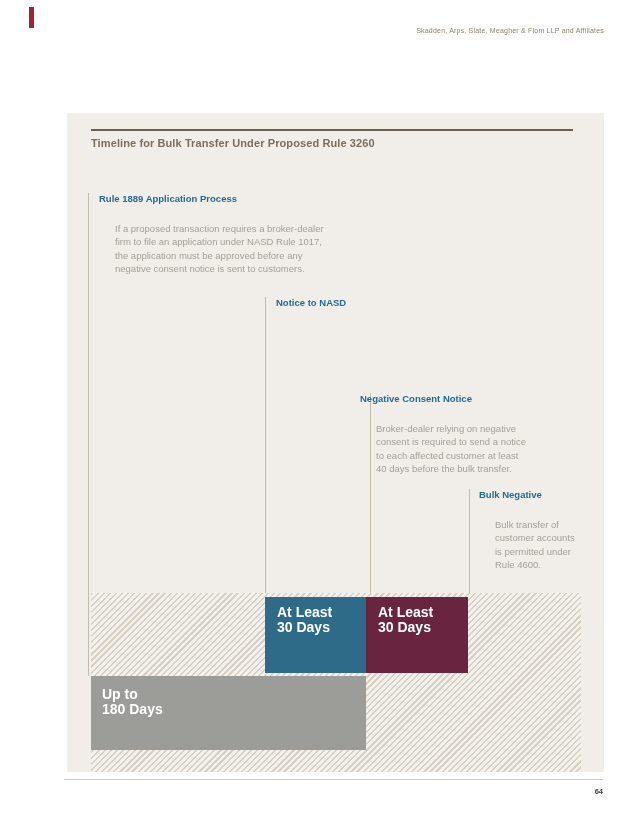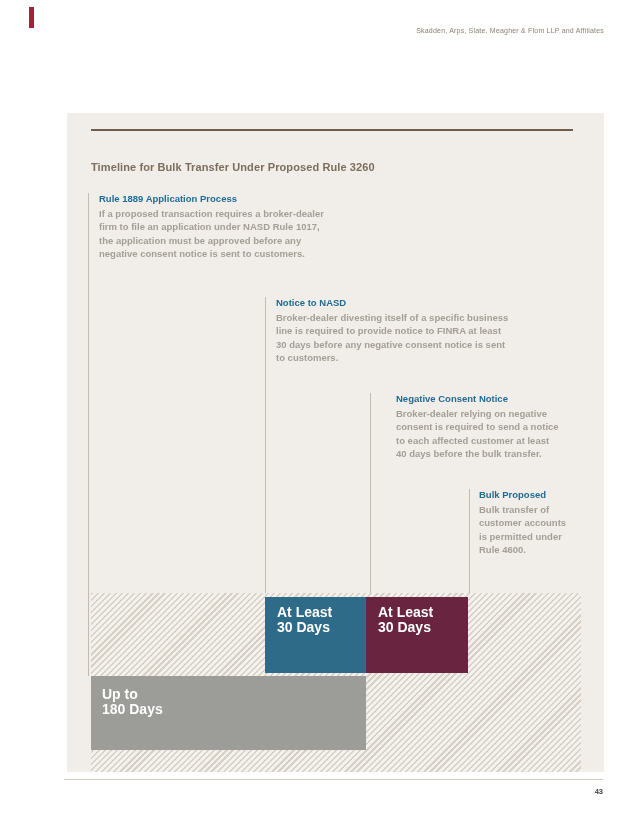--- a/index.html
+++ b/index.html
@@ -17,28 +17,28 @@
     font-size:7px;letter-spacing:.2px;
     color:#8d8173;
   }
   .panel{
     left:67px;top:113px;width:537px;height:659px;
     background:#f1eeea;
   }
   .title-rule{left:91px;top:129px;width:482px;height:2px;background:#6d5e4d;}
   .panel-title{
     left:91px;top:137px;width:500px;
-    font-size:11px;font-weight:bold;color:#7d6d5b;letter-spacing:.1px;margin-top:24px;
+    font-size:11px;font-weight:bold;color:#7d6d5b;letter-spacing:.1px;
   }
   .step{line-height:13.5px;}
   .step .head{font-size:9.5px;font-weight:bold;color:#1e6b94;margin:0 0 1px 0;}
-  .step .body{font-size:9.5px;color:#a49e95;white-space:pre-line;margin:0;font-weight:bold;}
+  .step .body{font-size:9.5px;color:#a49e95;white-space:pre-line;margin:16px;}
   .step0{left:99px;top:192px;width:262px;}
   .step1{left:276px;top:296px;width:274px;}
-  .step2{left:396px;top:392px;width:205px;}
+  .step2{left:360px;top:392px;width:205px;}
   .step3{left:479px;top:488px;width:112px;}
   .connector{width:1px;background:#c3bbb0;}
   .c0{left:88px;top:193px;height:483px;}
   .c1{left:265px;top:297px;height:296px;}
   .c2{left:370px;top:393px;height:200px;}
   .c3{left:469px;top:489px;height:104px;}
   .hatch{
     left:91px;top:593px;width:490px;height:179px;
     background:repeating-linear-gradient(135deg,
       #d8d0c4 0, #d8d0c4 1.6px,
@@ -79,49 +79,45 @@
   <div class="abs step step0">
     <p class="head">Rule 1889 Application Process</p>
     <p class="body">If a proposed transaction requires a broker-dealer
 firm to file an application under NASD Rule 1017,
 the application must be approved before any
 negative consent notice is sent to customers.</p>
   </div>
 
   <div class="abs step step1">
     <p class="head">Notice to NASD</p>
-    <p class="body">Broker-dealer divesting itself of a specific business
-line is required to provide notice to FINRA at least
-30 days before any negative consent notice is sent
-to customers.</p>
   </div>
 
   <div class="abs step step2">
     <p class="head">Negative Consent Notice</p>
     <p class="body">Broker-dealer relying on negative
 consent is required to send a notice
 to each affected customer at least
 40 days before the bulk transfer.</p>
   </div>
 
   <div class="abs step step3">
-    <p class="head">Bulk Proposed</p>
+    <p class="head">Bulk Negative</p>
     <p class="body">Bulk transfer of
 customer accounts
 is permitted under
 Rule 4600.</p>
   </div>
 
   <div class="abs hatch"></div>
 
   <div class="abs bar bar-teal" style="background: rgb(45, 107, 137);">At Least
 30 Days</div>
 
   <div class="abs bar bar-maroon" style="background: rgb(105, 36, 64);">At Least
 30 Days</div>
 
   <div class="abs bar bar-gray" style="background: rgb(156, 156, 153);">Up to
 180 Days</div>
 
   <div class="abs footer-rule"></div>
-  <div class="abs page-number">43</div>
+  <div class="abs page-number">64</div>
 
 </div>
 
 </body></html>

